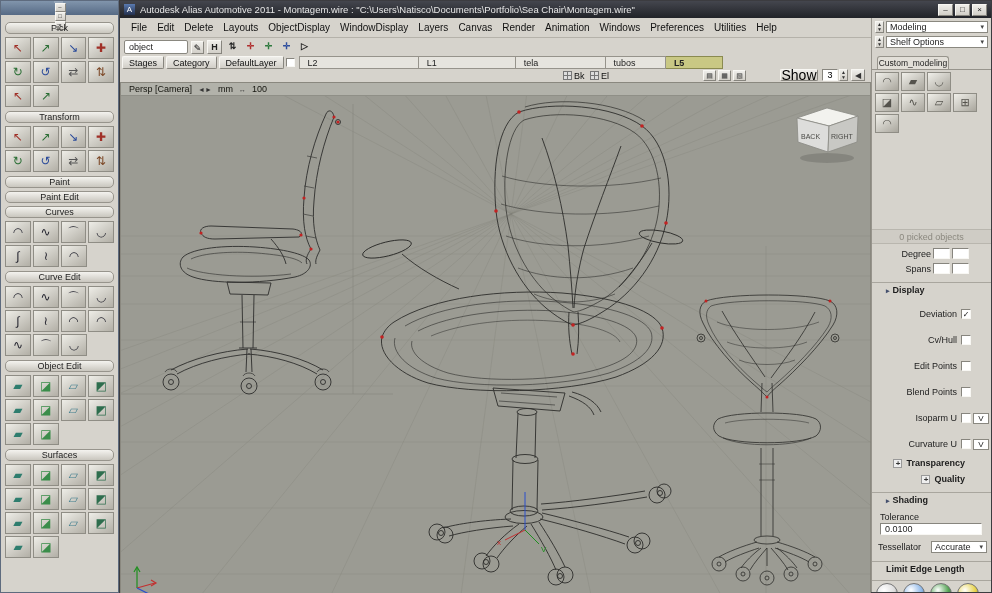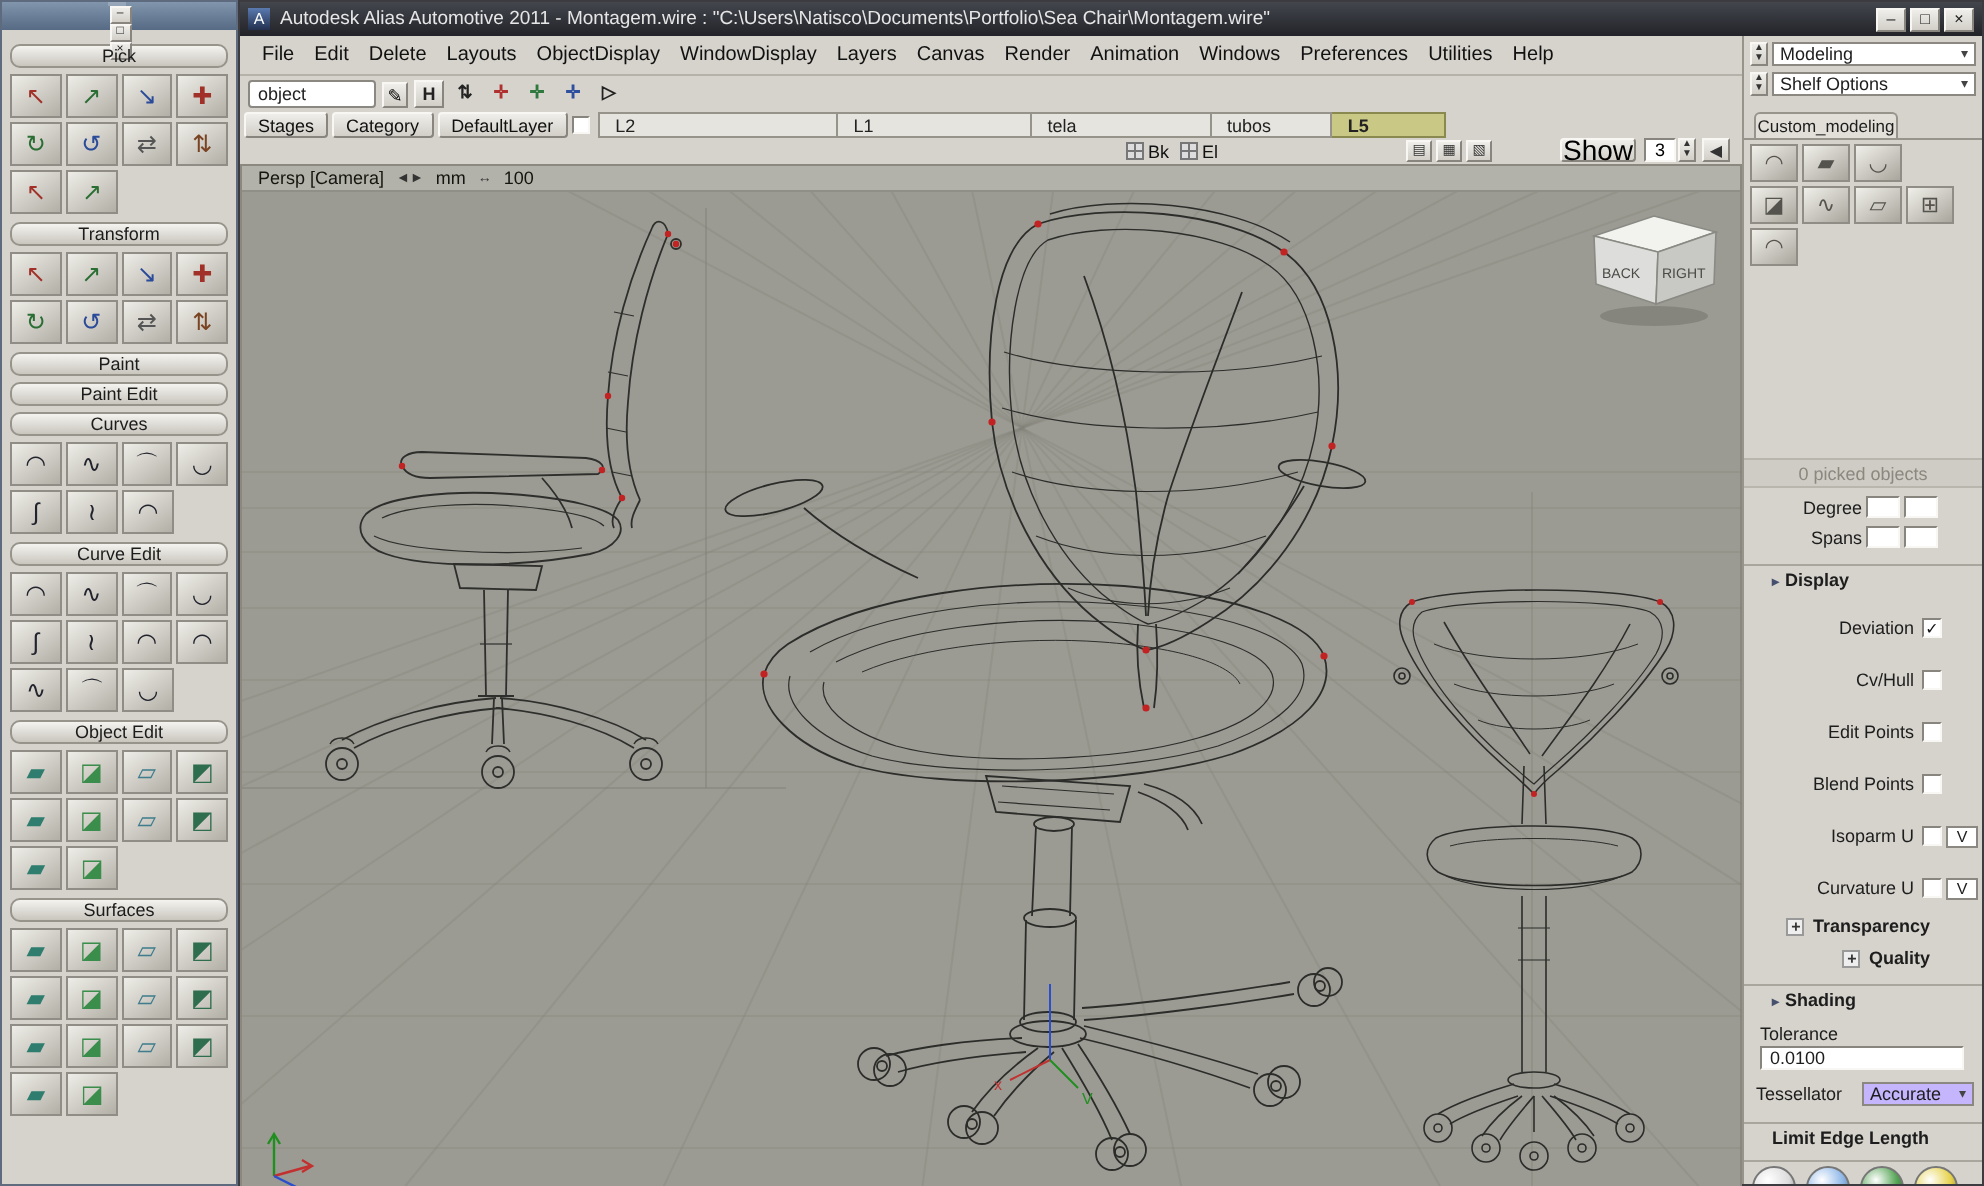--- a/index.html
+++ b/index.html
@@ -83,21 +83,21 @@
   .rp-header .hdr-tick { color:#44506e; font-size:7px; margin-right:3px; }
   .check-row { position:relative; height:16px;margin-top:10px; }
   .check-label { position:absolute; right:34px; top:3px; }
   .checkbox { position:absolute; right:20px; top:3px; width:10px; height:10px; font-size:8px; line-height:9px; text-align:center; color:#111; }
   .v-drop { position:absolute; right:2px; top:3px; width:16px; height:11px; background:#fff; border:1px solid #8a8880; font-size:8px; text-align:center; line-height:10px; }
   .plus-row { display:flex; align-items:center; justify-content:flex-end; margin:6px 26px 0 0; gap:4px; font-weight:bold; }
   .plus-icon { width:9px; height:9px; font-size:8px; line-height:8px; text-align:center; color:#333; border:1px solid #999; background:#eee; }
   #tolerance-label { margin:6px 0 1px 8px; }
   #tolerance-input { margin-left:8px; width:102px; height:12px; display:flex; align-items:center; padding-left:4px; }
   #tess-row { display:flex; align-items:center; margin:6px 4px 0 6px; justify-content:space-between; }
-  #tess-drop { width:56px; height:12px; background:#c4b5fd; border:1px solid #8a8880; display:flex; align-items:center; justify-content:space-between; padding:0 3px; }
+  #tess-drop { width:56px; height:12px; background:#ffffff; border:1px solid #8a8880; display:flex; align-items:center; justify-content:space-between; padding:0 3px; }
   #materials { margin-top:5px; padding:2px 4px; border-top:1px solid #a9a69e; }
   .mat-row { display:flex; margin-bottom:4px; gap:5px; }
   .sphere { width:22px; height:22px; border-radius:50%; border:1px solid #777; }
   .sphere.small { width:9px; height:9px; border:none; }
   .sphere-trio { width:28px; height:24px; display:flex; flex-wrap:wrap; gap:1px; align-content:center; justify-content:center; background:linear-gradient(#e9e8e3,#c4c1b9); border:1px solid #999; }
 </style>
 </head>
 <body>
 
 <div id="palette">

